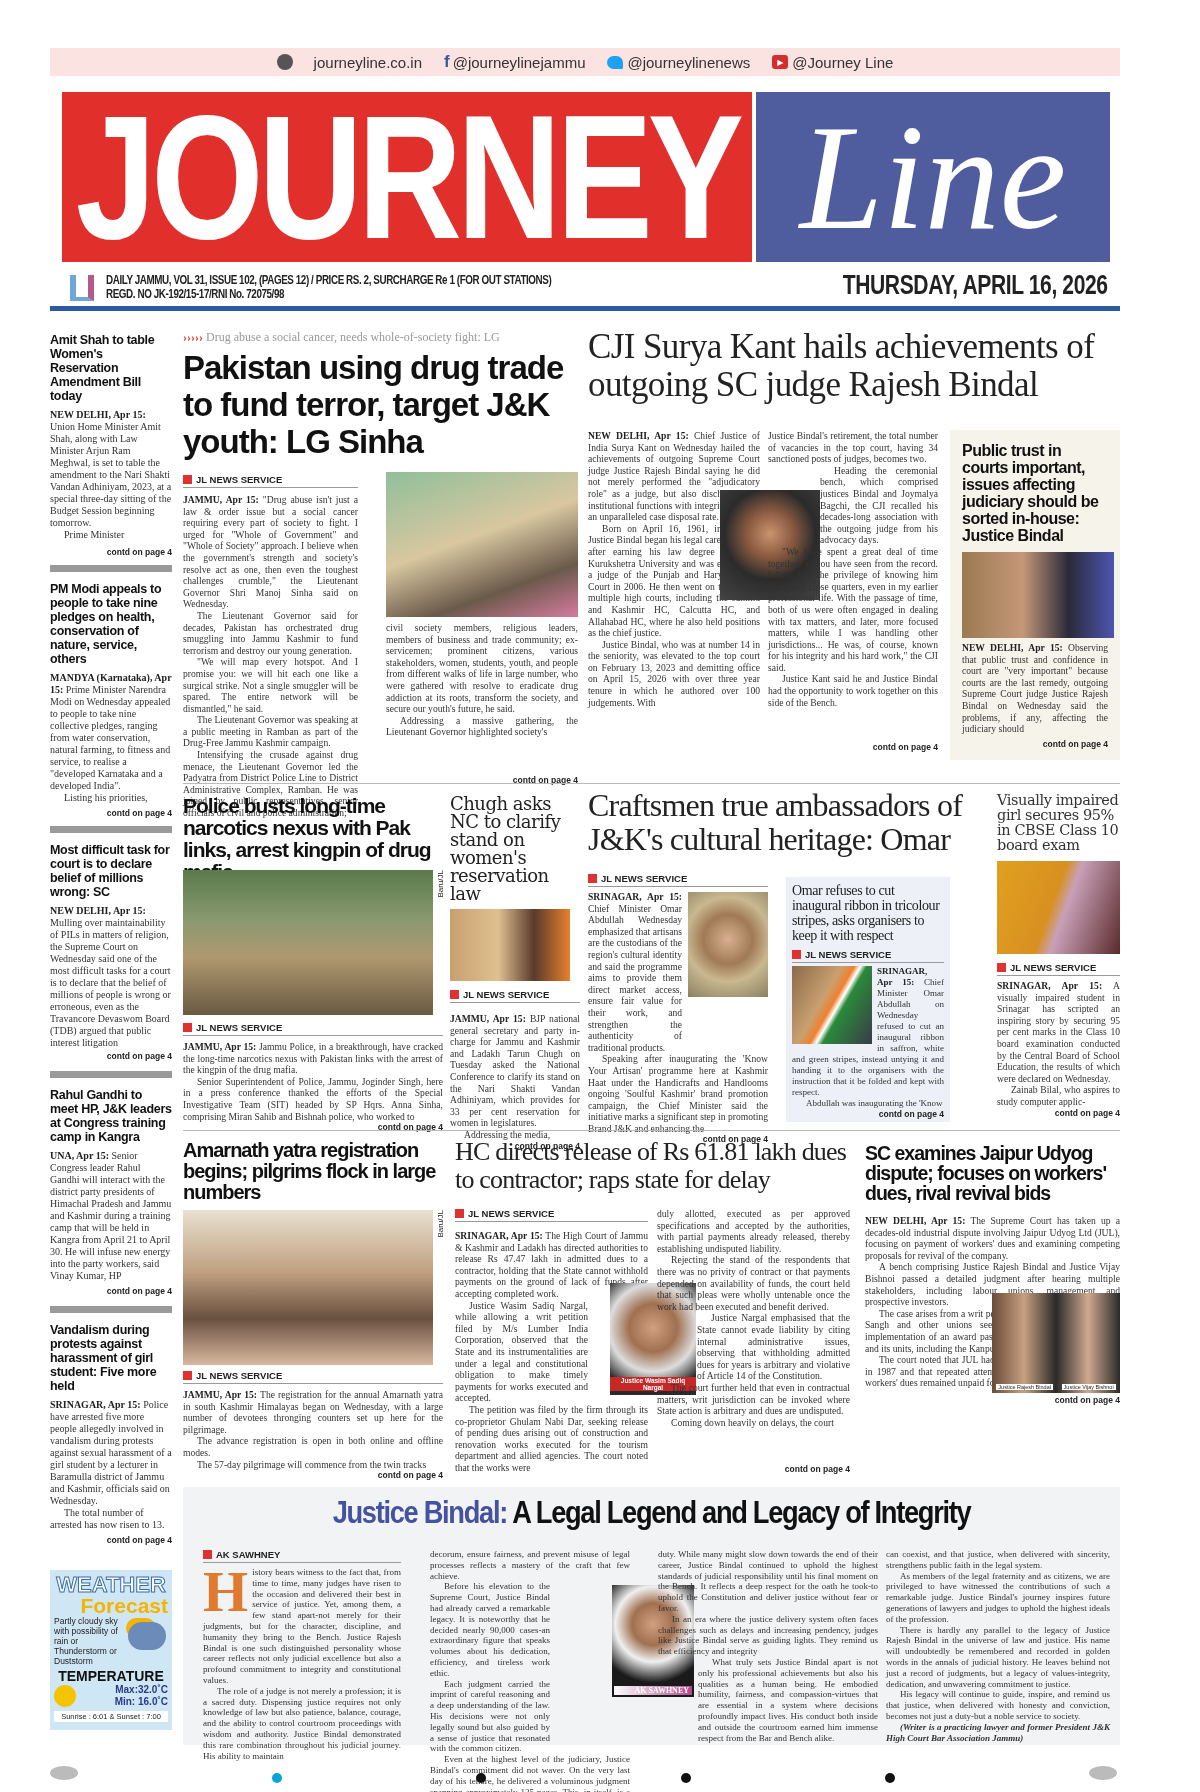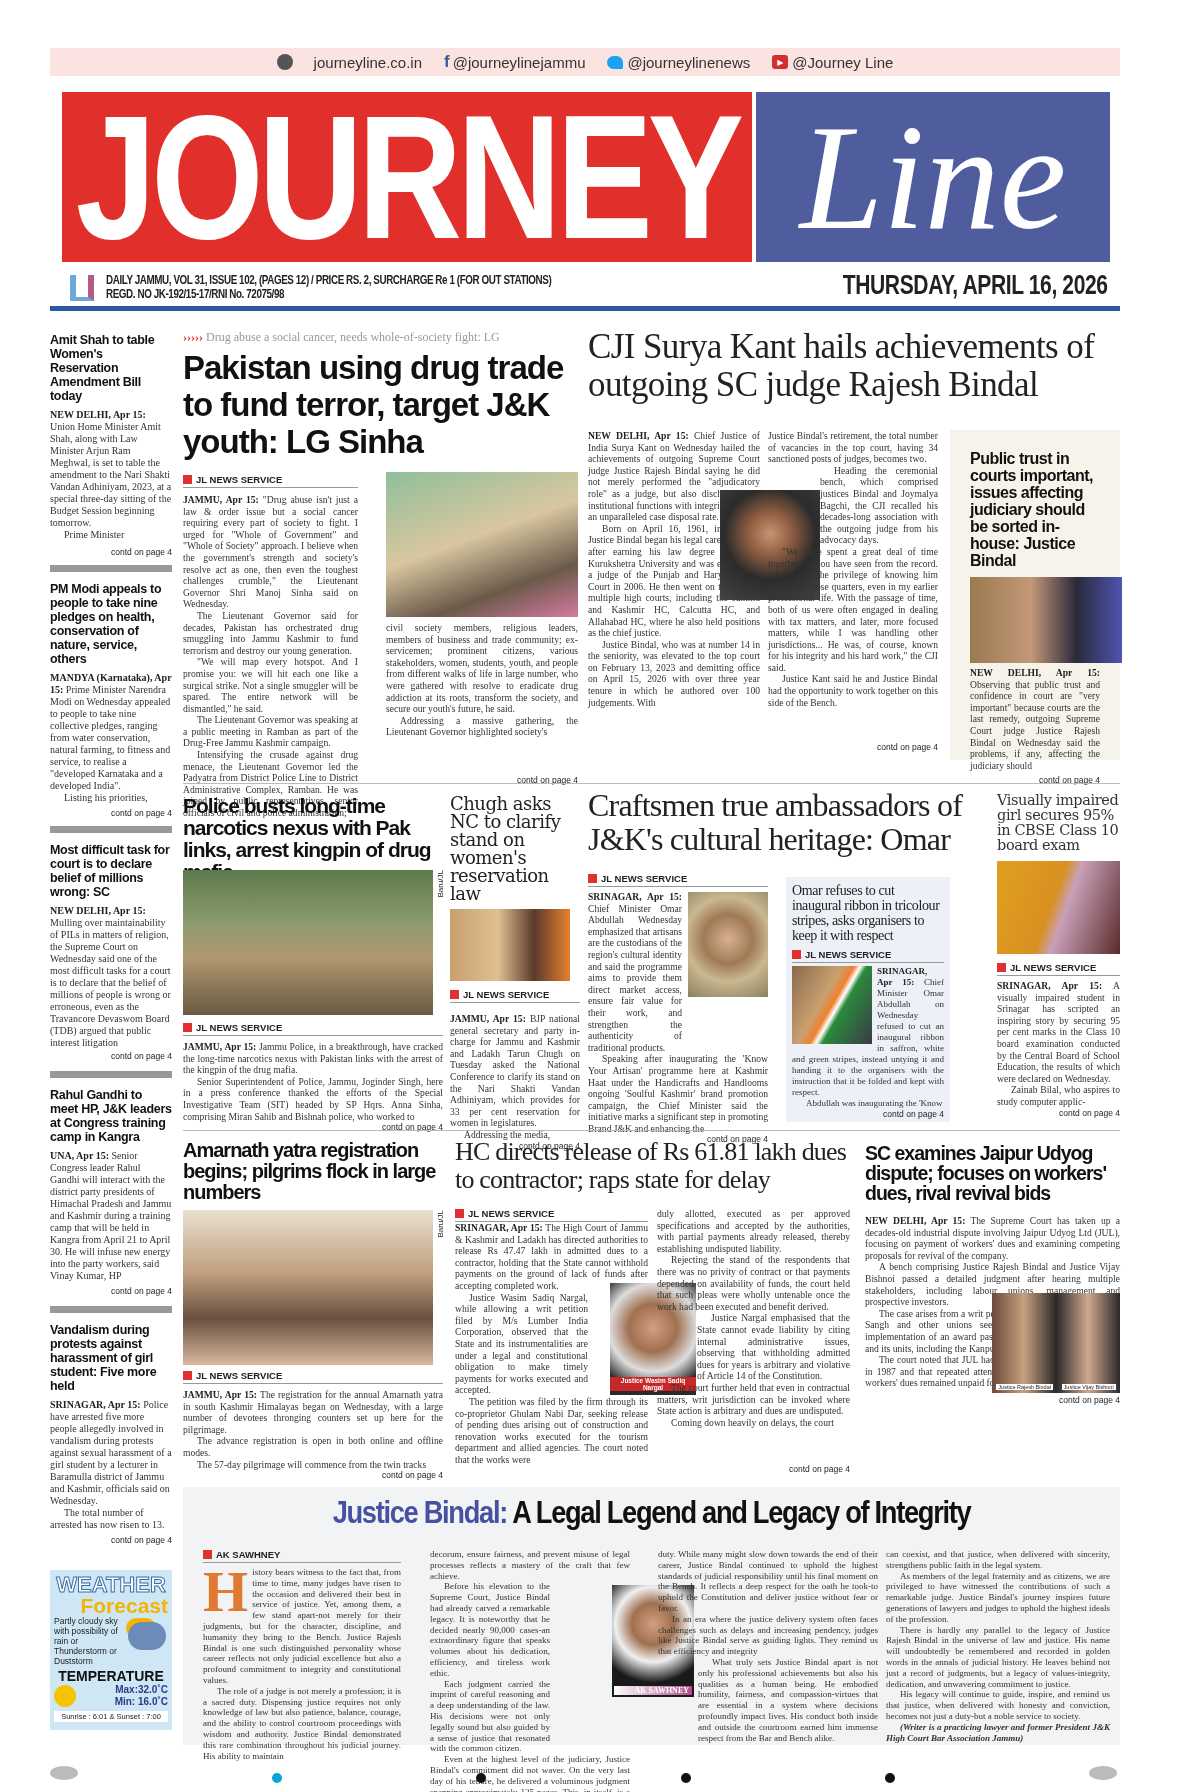--- a/index.html
+++ b/index.html
@@ -6,21 +6,21 @@
 body{width:1200px;height:1792px;background:#fff;font-family:"DejaVu Serif",serif;color:#222;position:relative;overflow:hidden}
 .abs{position:absolute}
 .sans{font-family:"Liberation Sans","DejaVu Sans",sans-serif}
 .cond{font-family:"Liberation Sans",sans-serif;letter-spacing:-0.5px}
 .txt{font-family:"Liberation Serif",serif;font-size:9.6px;line-height:11.6px;text-align:justify;color:#333}
 .txt p{text-indent:14px}
 .txt p.first{text-indent:0}
 .dl{font-weight:bold;color:#222}
 .svc{font-family:"Liberation Sans",sans-serif;font-weight:bold;font-size:9.5px;color:#222;border-bottom:1px solid #999;padding-bottom:2px;display:flex;align-items:center;gap:4px}
 .svc .sq{width:9px;height:9px;background:#e03131;display:inline-block}
-.contd{font-family:"Liberation Sans",sans-serif;font-weight:normal;font-size:8.5px;color:#222;text-align:right}
+.contd{font-family:"Liberation Sans",sans-serif;font-weight:bold;font-size:8.5px;color:#222;text-align:right}
 .photo{background:#777;position:absolute;overflow:hidden}
 .lcol h3{font-family:"Liberation Sans",sans-serif;font-weight:bold;font-size:12.5px;line-height:14px;color:#111;letter-spacing:-0.3px;margin-bottom:6px}
 .lcol .txt{font-size:10px;line-height:12px;text-align:left}
 .divbar{height:7px;background:#999}
 .head-bold{font-family:"Liberation Sans",sans-serif;font-weight:bold;color:#111;letter-spacing:-1px}
 .head-serif{font-family:"Liberation Serif",serif;color:#222;font-weight:normal}
 .dots span{display:inline-block;width:10px;height:10px;border-radius:50%;margin-right:3px}
 </style>
 </head>
 <body>
@@ -144,21 +144,21 @@
 </div>
 <div class="photo" style="left:720px;top:490px;width:100px;height:110px;background:radial-gradient(circle at 50% 40%,#c9936f 0%,#8a5a40 28%,#2b2b2b 55%,#444 100%)"></div>
 <div class="abs txt" style="left:768px;top:430px;width:170px">
   <p class="first">Justice Bindal's retirement, the total number of vacancies in the top court, having 34 sanctioned posts of judges, becomes two.</p>
   <p style="padding-left:52px">Heading the ceremonial bench, which comprised justices Bindal and Joymalya Bagchi, the CJI recalled his decades-long association with the outgoing judge from his advocacy days.</p>
   <p>"We have spent a great deal of time together, as you have seen from the record. I have had the privilege of knowing him from very close quarters, even in my earlier professional life. With the passage of time, both of us were often engaged in dealing with tax matters, and later, more focused matters, while I was handling other jurisdictions... He was, of course, known for his integrity and his hard work," the CJI said.</p>
   <p>Justice Kant said he and Justice Bindal had the opportunity to work together on this side of the Bench.</p>
 </div>
 <div class="abs contd" style="left:840px;top:742px;width:98px">contd on page 4</div>
 
-<div class="abs" style="left:950px;top:430px;width:170px;height:330px;background:#f6f3ea;padding:20px">
+<div class="abs" style="left:950px;top:430px;width:170px;height:330px;background:#f6f3ea;padding:12px">
   <h2 class="cond" style="font-size:16px;line-height:17px;font-weight:bold;color:#111">Public trust in courts important, issues affecting judiciary should be sorted in-house: Justice Bindal</h2>
   <div class="photo" style="position:relative;margin-top:8px;width:152px;height:86px;background:linear-gradient(90deg,#9a7a50 0%,#c49878 40%,#2a2a3a 70%,#4d55b0 100%)"></div>
   <div class="txt" style="margin-top:4px"><span class="dl">NEW DELHI, Apr 15:</span> <span>Observing that public trust and confidence in court are "very important" because courts are the last remedy, outgoing Supreme Court judge Justice Rajesh Bindal on Wednesday said the problems, if any, affecting the judiciary should</span></div>
   <div class="contd" style="margin-top:4px">contd on page 4</div>
 </div>
 
 <div class="abs" style="left:183px;top:783px;width:937px;height:1px;background:#bbb"></div>
 
 <div class="abs" style="left:183px;top:795px;width:260px">
   <h2 class="head-bold" style="font-size:21px;line-height:22px">Police busts long-time narcotics nexus with Pak links, arrest kingpin of drug mafia</h2>
@@ -256,21 +256,21 @@
 </div>
 
 <div class="abs" style="left:455px;top:1138px;width:400px">
   <h1 class="head-serif" style="font-size:26px;line-height:28px;letter-spacing:-0.8px">HC directs release of Rs 61.81 lakh dues to contractor; raps state for delay</h1>
 </div>
 <div class="abs" style="left:455px;top:1208px;width:193px">
   <div class="svc">
       <span class="sq"></span>
       <span>JL NEWS SERVICE</span>
     </div>
-  <div class="txt" style="">
+  <div class="txt" style="margin-top:8px">
     <p class="first"><span class="dl">SRINAGAR, Apr 15:</span> <span>The High Court of Jammu &amp; Kashmir and Ladakh has directed authorities to release Rs 47.47 lakh in admitted dues to a contractor, holding that the State cannot withhold payments on the ground of lack of funds after accepting completed work.</span></p>
     <p style="padding-right:60px">Justice Wasim Sadiq Nargal, while allowing a writ petition filed by M/s Lumber India Corporation, observed that the State and its instrumentalities are under a legal and constitutional obligation to make timely payments for works executed and accepted.</p>
     <p>The petition was filed by the firm through its co-proprietor Ghulam Nabi Dar, seeking release of pending dues arising out of construction and renovation works executed for the tourism department and allied agencies. The court noted that the works were</p>
   </div>
 </div>
 <div class="photo" style="left:610px;top:1283px;width:86px;height:112px;background:radial-gradient(circle at 50% 40%,#d0a080 0%,#a07050 30%,#ddd 55%,#2a2a2a 80%)">
   <div style="position:absolute;bottom:4px;left:0;right:0;background:#c62828;color:#fff;font-family:'Liberation Sans',sans-serif;font-size:6.5px;font-weight:bold;text-align:center">Justice Wasim Sadiq Nargal</div>
 </div>
 <div class="abs txt" style="left:657px;top:1208px;width:193px">
   <p class="first">duly allotted, executed as per approved specifications and accepted by the authorities, with partial payments already released, thereby establishing undisputed liability.</p>

